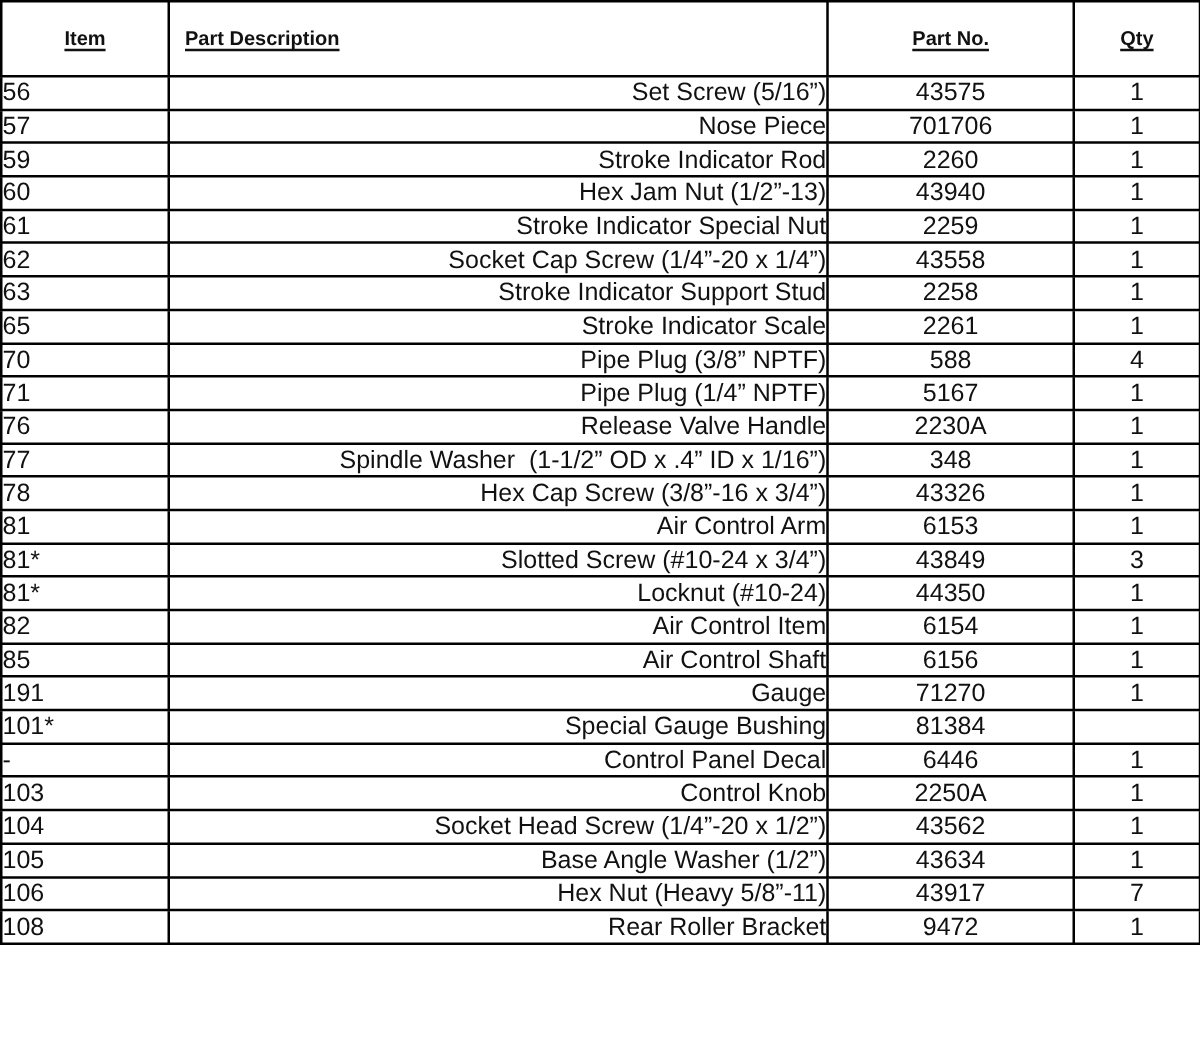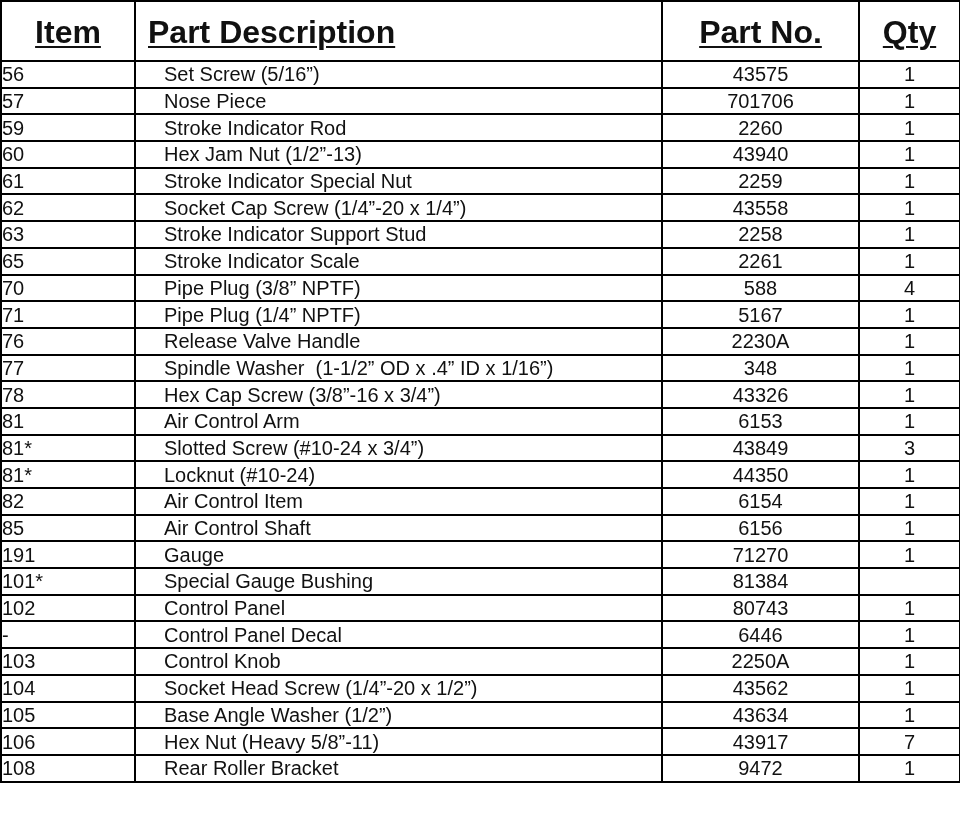--- a/index.html
+++ b/index.html
@@ -27,40 +27,40 @@
     table.parts col.c-part { width: 197px; }
     table.parts col.c-qty  { width: 101px; }
     table.parts th, table.parts td {
       border: 2px solid #000000;
       padding: 0;
       overflow: hidden;
       white-space: nowrap;
     }
     table.parts th {
       height: 56px;
-      font-size: 32px;
+      font-size: 16px;
       font-weight: bold;
       vertical-align: middle;
       padding-top: 2px;
     }
     table.parts th span {
       text-decoration: underline;
       text-decoration-thickness: 2px;
       text-underline-offset: 3px;
     }
     table.parts th.h-desc { text-align: left; padding-left: 12px; }
     table.parts th.h-item, table.parts th.h-part, table.parts th.h-qty { text-align: center; }
     table.parts td {
       height: 24.7px;
       font-size: 20px;
       line-height: 22px;
       vertical-align: middle;
     }
     table.parts td.c-item { text-align: left; }
-    table.parts td.c-desc { text-align: left; padding-left: 28px; white-space: pre; }
+    table.parts td.c-desc { text-align: right; padding-left: 28px; white-space: pre; }
     table.parts td.c-part { text-align: center; }
     table.parts td.c-qty  { text-align: center; }
   </style>
 </head>
 <body>
 
 <table class="parts">
   <colgroup>
     <col class="c-item">
       <col class="c-desc">
@@ -190,26 +190,20 @@
         <td class="c-part">71270</td>
         <td class="c-qty">1</td>
       </tr>
       <tr>
         <td class="c-item">101*</td>
         <td class="c-desc">Special Gauge Bushing</td>
         <td class="c-part">81384</td>
         <td class="c-qty"></td>
       </tr>
       <tr>
-        <td class="c-item">102</td>
-        <td class="c-desc">Control Panel</td>
-        <td class="c-part">80743</td>
-        <td class="c-qty">1</td>
-      </tr>
-      <tr>
         <td class="c-item">-</td>
         <td class="c-desc">Control Panel Decal</td>
         <td class="c-part">6446</td>
         <td class="c-qty">1</td>
       </tr>
       <tr>
         <td class="c-item">103</td>
         <td class="c-desc">Control Knob</td>
         <td class="c-part">2250A</td>
         <td class="c-qty">1</td>

